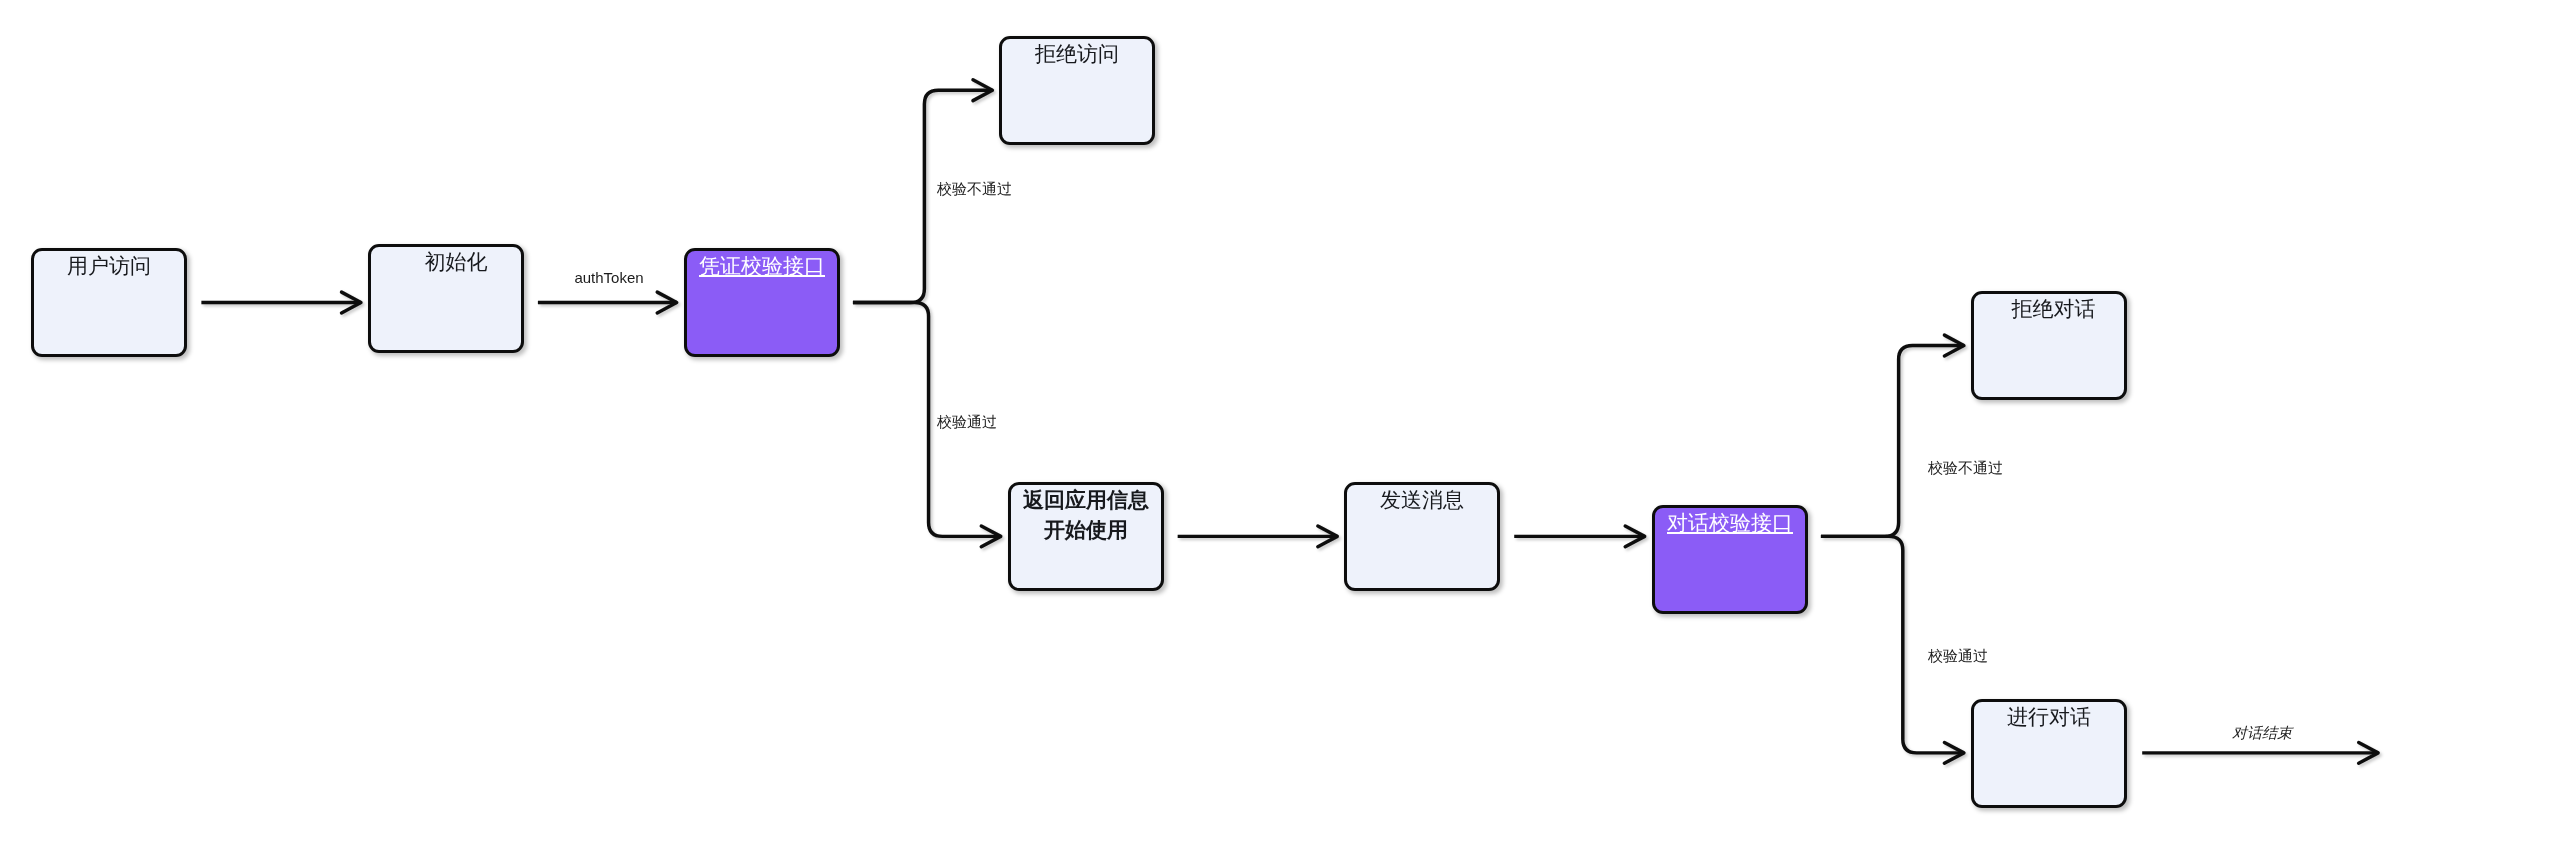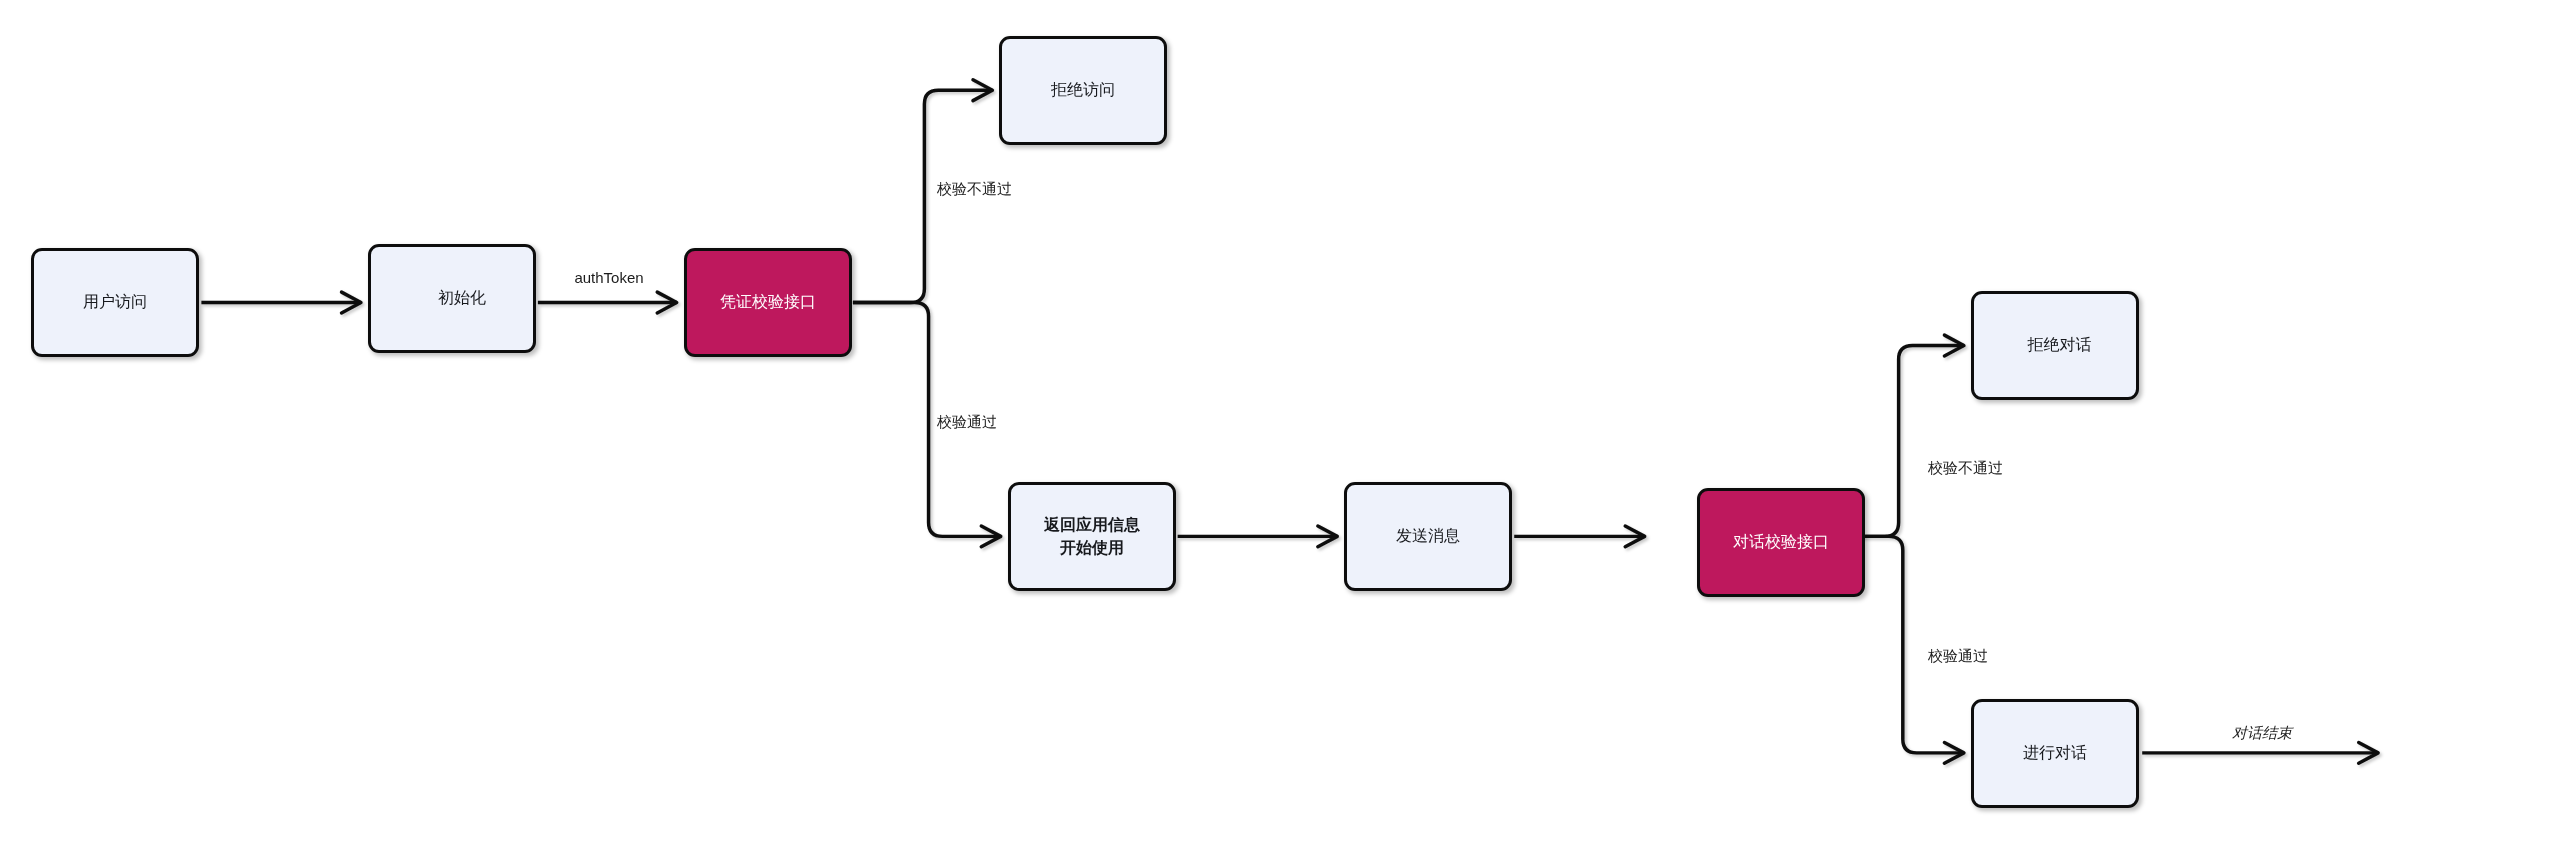--- a/index.html
+++ b/index.html
@@ -17,38 +17,38 @@
   }
   .edges-svg {
     position: absolute;
     left: 0;
     top: 0;
     width: 2576px;
     height: 841px;
   }
   .node {
     position: absolute;
-    width: 168px;
+    width: 156px;
     height: 109px;
     box-sizing: border-box;
     border: 3.5px solid #0d0d0d;
     border-radius: 11px;
     background: #eef2fb;
     color: #17191d;
-    font-size: 16px;
+    font-size: 21px;
     line-height: 1.42;
     display: flex;
-    align-items: center;
     justify-content: center;
     text-align: center;
     box-shadow: 2.8px 2.8px 4.2px rgba(0,0,0,0.25);
   }
   .node.green {
-    background: #be185d;
+    background: #8b5cf6;
     color: #ffffff;
+    text-decoration: underline;
   }
   .edge-label {
     position: absolute;
     font-size: 15px;
     color: #1b1b1b;
     white-space: nowrap;
     transform: translate(0, -50%);
   }
   .edge-label.centered {
     transform: translate(-50%, -50%);
@@ -101,21 +101,21 @@
     <span>
       <span>返回应用信息</span><br>
       <span>开始使用</span>
     </span>
   </div>
 
   <div class="node" style="left:1344px; top:482px;">
     <span>发送消息</span>
   </div>
 
-  <div class="node green" style="left:1652px; top:488px;margin-left:45px;">
+  <div class="node green" style="left:1652px; top:505px;">
     <span>对话校验接口</span>
   </div>
 
   <div class="node" style="left:1971px; top:291px;padding-left:9px;">
     <span>拒绝对话</span>
   </div>
 
   <div class="node" style="left:1971px; top:699px;">
     <span>进行对话</span>
   </div>

